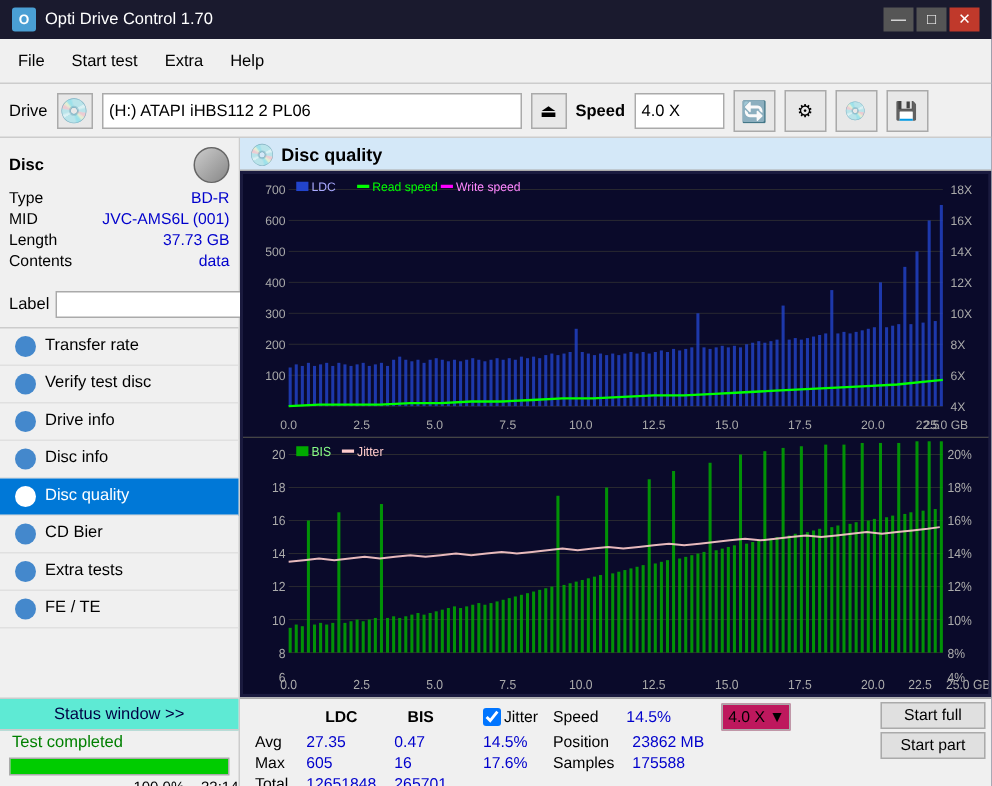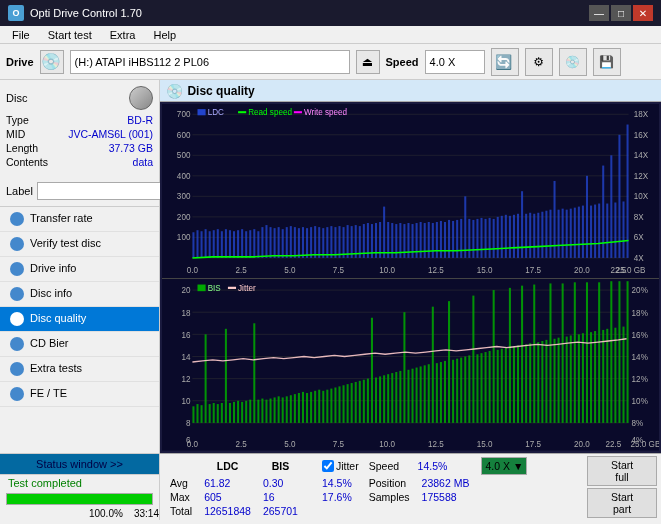--- a/index.html
+++ b/index.html
@@ -8,60 +8,60 @@
     
     .title-bar { background: #1a1a2e; display: flex; align-items: center; justify-content: space-between; padding: 4px 8px; height: 26px; }
     .title-bar-left { display: flex; align-items: center; gap: 6px; }
     .title-bar-icon { width: 16px; height: 16px; background: #4a9fd4; border-radius: 2px; display: flex; align-items: center; justify-content: center; color: white; font-size: 9px; font-weight: bold; }
     .title-bar-text { color: white; font-size: 11px; }
     .title-bar-controls { display: flex; gap: 2px; }
     .title-btn { width: 20px; height: 16px; display: flex; align-items: center; justify-content: center; background: #555; color: white; font-size: 10px; cursor: pointer; border: none; }
     .title-btn.close { background: #c0392b; }
     
     
-    .menu-bar { background: #f0f0f0; border-bottom: 1px solid #ccc; padding: 2px 4px; display: flex; gap: 2px; height: 18px; align-items: center; }
+    .menu-bar { background: #f0f0f0; border-bottom: 1px solid #ccc; padding: 2px 4px; display: flex; gap: 2px; height: 30px; align-items: center; }
     .menu-item { padding: 2px 8px; font-size: 11px; cursor: pointer; color: #000; }
     
     
     .drive-toolbar { background: #f0f0f0; border-bottom: 1px solid #ccc; padding: 3px 6px; display: flex; align-items: center; gap: 6px; height: 36px; }
-    .drive-label { font-size: 11px; font-weight: bold; }
+    .drive-label { font-size: 11px; font-weight: normal; }
     .drive-select { display: flex; align-items: center; flex: 1; border: 1px solid #aaa; background: white; height: 24px; padding: 0 4px; font-size: 11px; max-width: 280px; }
     .drive-icon { width: 24px; height: 24px; border: 1px solid #aaa; background: #e8e8e8; display: flex; align-items: center; justify-content: center; cursor: pointer; }
     .speed-label { font-size: 11px; font-weight: bold; }
     .speed-select { border: 1px solid #aaa; background: white; height: 24px; padding: 0 4px; font-size: 11px; width: 60px; }
     .toolbar-btn { width: 28px; height: 28px; border: 1px solid #aaa; background: #e8e8e8; display: flex; align-items: center; justify-content: center; cursor: pointer; font-size: 14px; }
     
     
     .main { display: flex; height: calc(524px - 26px - 22px - 36px); }
     
     
     .left-panel { width: 160px; background: #f0f0f0; border-right: 1px solid #ccc; display: flex; flex-direction: column; flex-shrink: 0; }
     
     
     .disc-section { border-bottom: 1px solid #ccc; padding: 6px; background: #f0f0f0; }
     .disc-header { display: flex; justify-content: space-between; align-items: center; margin-bottom: 4px; }
-    .disc-title { font-size: 11px; font-weight: normal; }
+    .disc-title { font-size: 11px; font-weight: bold; }
     .disc-icon { width: 20px; height: 20px; background: #888; border-radius: 50%; }
     .disc-row { display: flex; justify-content: space-between; margin-bottom: 2px; font-size: 10.5px; }
     .disc-row-label { color: #000; }
     .disc-row-value { color: #0000cc; font-weight: 500; }
     .label-row { display: flex; align-items: center; gap: 4px; margin-top: 14px; }
     .label-input { flex: 1; height: 18px; border: 1px solid #aaa; font-size: 10px; padding: 0 2px; background: white; }
     .label-btn { width: 18px; height: 18px; border: 1px solid #aaa; background: #e8e8e8; cursor: pointer; display: flex; align-items: center; justify-content: center; font-size: 10px; }
     
     
     .nav-menu { flex: 1; }
     .nav-item { padding: 5px 10px; font-size: 11px; cursor: pointer; display: flex; align-items: flex-start; gap: 6px; border-bottom: 1px solid #e0e0e0; color: #000; }
     .nav-item.active { background: #0078d7; color: white; }
     .nav-item-icon { width: 14px; height: 14px; border-radius: 50%; background: #888; flex-shrink: 0; }
     .nav-item.active .nav-item-icon { background: #fff; }
     
     
     .status-section { border-top: 1px solid #ccc; }
-    .status-window-btn { padding: 4px 8px; font-size: 11px; cursor: pointer; text-align: center; border-bottom: 1px solid #ccc; color: #000044; background: #0369a1; }
+    .status-window-btn { padding: 4px 8px; font-size: 11px; cursor: pointer; text-align: center; border-bottom: 1px solid #ccc; color: #000044; background: #5eead4; }
     .status-text { padding: 2px 8px; font-size: 11px; color: #008000; }
     .progress-bar-container { margin: 2px 6px; height: 12px; background: #ddd; border: 1px solid #aaa; }
     .progress-bar-fill { height: 100%; background: #00cc00; width: 100%; }
     .progress-label { text-align: right; padding: 1px 0; font-size: 10px; }
     
     
     .right-panel { flex: 1; background: #f0f0f0; display: flex; flex-direction: column; overflow: hidden; }
     
     
     .chart-title-bar { background: #d4e8f8; border-bottom: 1px solid #aaa; padding: 2px 6px; display: flex; align-items: center; gap: 4px; height: 22px; }
@@ -76,21 +76,21 @@
     .chart-bottom { flex: 1; position: relative; }
     
     
     .stats-row { background: #f0f0f0; border-top: 1px solid #aaa; padding: 2px 4px; display: flex; gap: 8px; align-items: flex-start; }
     .stats-table { flex: 1; }
     .stats-table table { border-collapse: collapse; font-size: 10.5px; }
     .stats-table td { padding: 1px 6px; }
     .stat-header { color: #000; font-weight: bold; text-align: center; }
     .stat-value-blue { color: #0000cc; }
     .stats-right { display: flex; flex-direction: column; gap: 2px; }
-    .start-btn { background: #e0e0e0; border: 1px solid #aaa; padding: 2px 23px; font-size: 10.5px; cursor: pointer; width: 70px; }
+    .start-btn { background: #e0e0e0; border: 1px solid #aaa; padding: 2px 12px; font-size: 10.5px; cursor: pointer; width: 70px; }
 
     svg.chart { width: 100%; height: 100%; }
   </style>
 </head>
 <body>
 
 <div class="title-bar">
   <div class="title-bar-left">
     <div class="title-bar-icon">O</div>
     <span class="title-bar-text">Opti Drive Control 1.70</span>
@@ -556,27 +556,27 @@
                 <input type="checkbox" checked="" style="width: 12px; height: 12px;">
                 <span>Jitter</span>
               </label>
             </td>
             <td style="padding-left:4px;">
               <span>Speed</span>
             </td>
             <td class="stat-value-blue" style="color:#0000cc;padding:0 2px;">14.5%</td>
             <td style="padding:0 2px;"></td>
             <td>
-              <div style="display:flex;align-items:center;border:1px solid #aaa;background:#15803d;padding:0 3px;height:18px;font-size:10.5px;">4.0 X ▼</div>
+              <div style="display:flex;align-items:center;border:1px solid #aaa;background:#be185d;padding:0 3px;height:18px;font-size:10.5px;">4.0 X ▼</div>
             </td>
           </tr>
           <tr>
             <td>Avg</td>
-            <td class="stat-value-blue">61.82</td>
-            <td class="stat-value-blue">0.30</td>
+            <td class="stat-value-blue">27.35</td>
+            <td class="stat-value-blue">0.47</td>
             <td></td>
             <td colspan="2" class="stat-value-blue">14.5%</td>
             <td style="padding-left:4px;margin-left:44px;">Position</td>
             <td colspan="2" class="stat-value-blue">23862 MB</td>
           </tr>
           <tr>
             <td>Max</td>
             <td class="stat-value-blue">605</td>
             <td class="stat-value-blue">16</td>
             <td></td>

